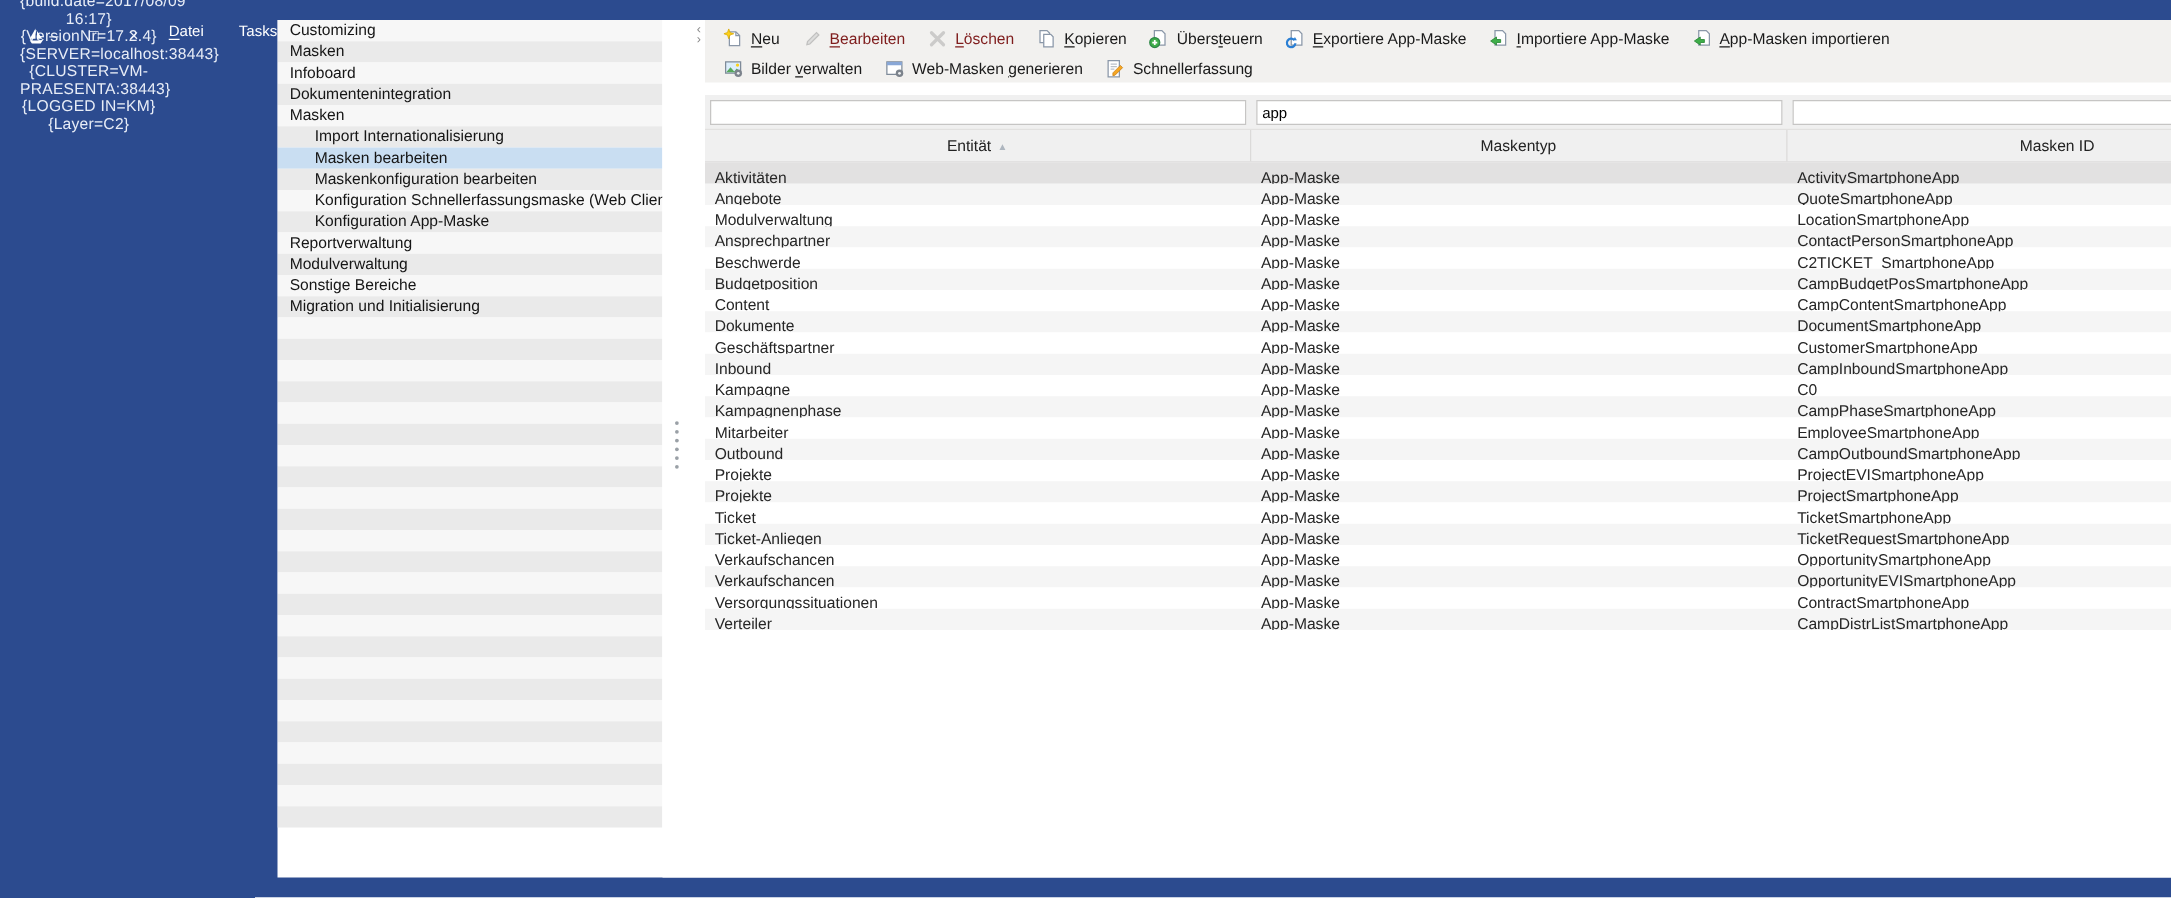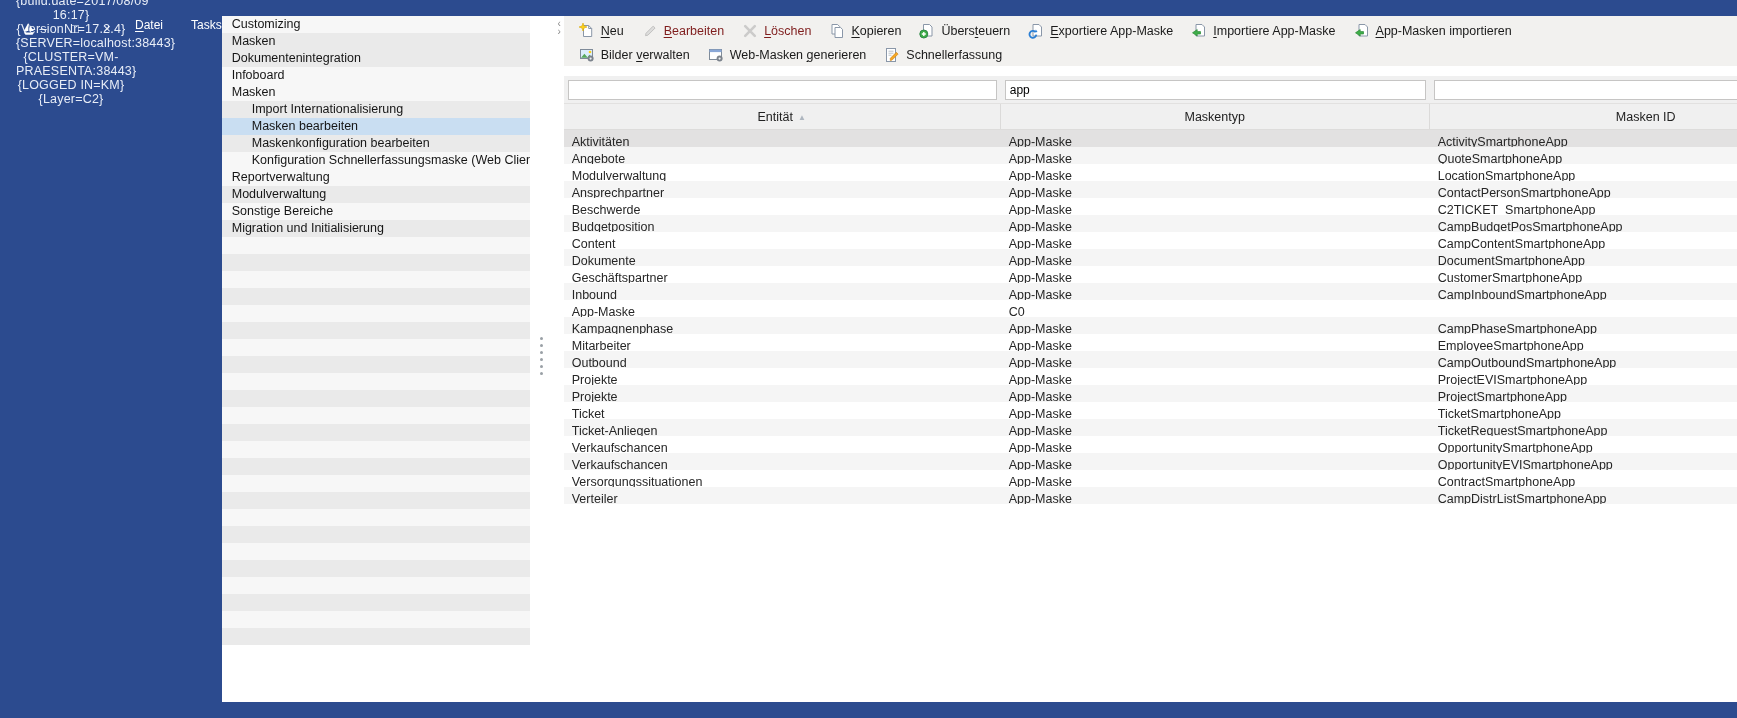--- a/index.html
+++ b/index.html
@@ -78,27 +78,28 @@
       </span>
   </div>
   <div class="menubar" id="menubar">
       <span class="menu-item"><u>D</u>atei</span>
       <span class="menu-item">Tasks</span>
     </div>
   <div class="main">
     <div class="sidebar" id="sidebar">
         <div class="sidebar-row">Customizing</div>
         <div class="sidebar-row alt">Masken</div>
+        <div class="sidebar-row">Infoboard</div>
         <div class="sidebar-row alt">Dokumentenintegration</div>
-        <div class="sidebar-row">Infoboard</div>
         <div class="sidebar-row">Masken</div>
         <div class="sidebar-row alt indent">Import Internationalisierung</div>
         <div class="sidebar-row indent selected">Masken bearbeiten</div>
         <div class="sidebar-row alt indent">Maskenkonfiguration bearbeiten</div>
         <div class="sidebar-row indent">Konfiguration Schnellerfassungsmaske (Web Client)</div>
+        <div class="sidebar-row alt indent">Konfiguration App-Maske</div>
         <div class="sidebar-row">Reportverwaltung</div>
         <div class="sidebar-row alt">Modulverwaltung</div>
         <div class="sidebar-row">Sonstige Bereiche</div>
         <div class="sidebar-row alt">Migration und Initialisierung</div>
         <div class="sidebar-row"></div>
         <div class="sidebar-row alt"></div>
         <div class="sidebar-row"></div>
         <div class="sidebar-row alt"></div>
         <div class="sidebar-row"></div>
         <div class="sidebar-row alt"></div>
@@ -325,20 +326,21 @@
               <div class="tcell">CustomerSmartphoneApp</div>
               <div class="tcell">C0</div>
             </div>
             <div class="grid4 trow alt">
               <div class="tcell">Inbound</div>
               <div class="tcell">App-Maske</div>
               <div class="tcell">CampInboundSmartphoneApp</div>
               <div class="tcell">C0</div>
             </div>
             <div class="grid4 trow">
+              <div class="tcell">Kampagne</div>
               <div class="tcell">App-Maske</div>
               <div class="tcell">C0</div>
             </div>
             <div class="grid4 trow alt">
               <div class="tcell">Kampagnenphase</div>
               <div class="tcell">App-Maske</div>
               <div class="tcell">CampPhaseSmartphoneApp</div>
               <div class="tcell">C0</div>
             </div>
             <div class="grid4 trow">

